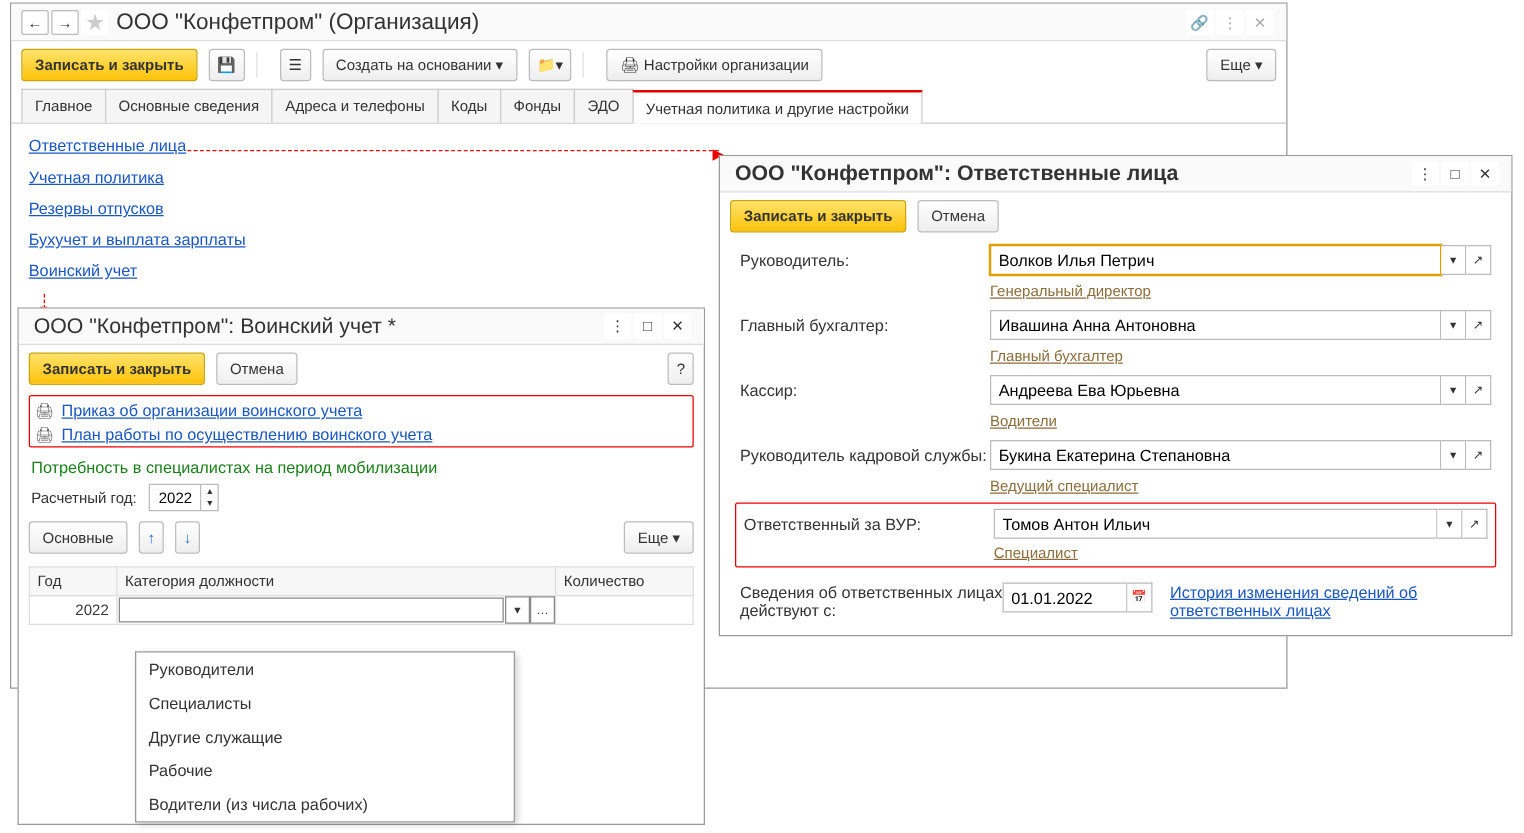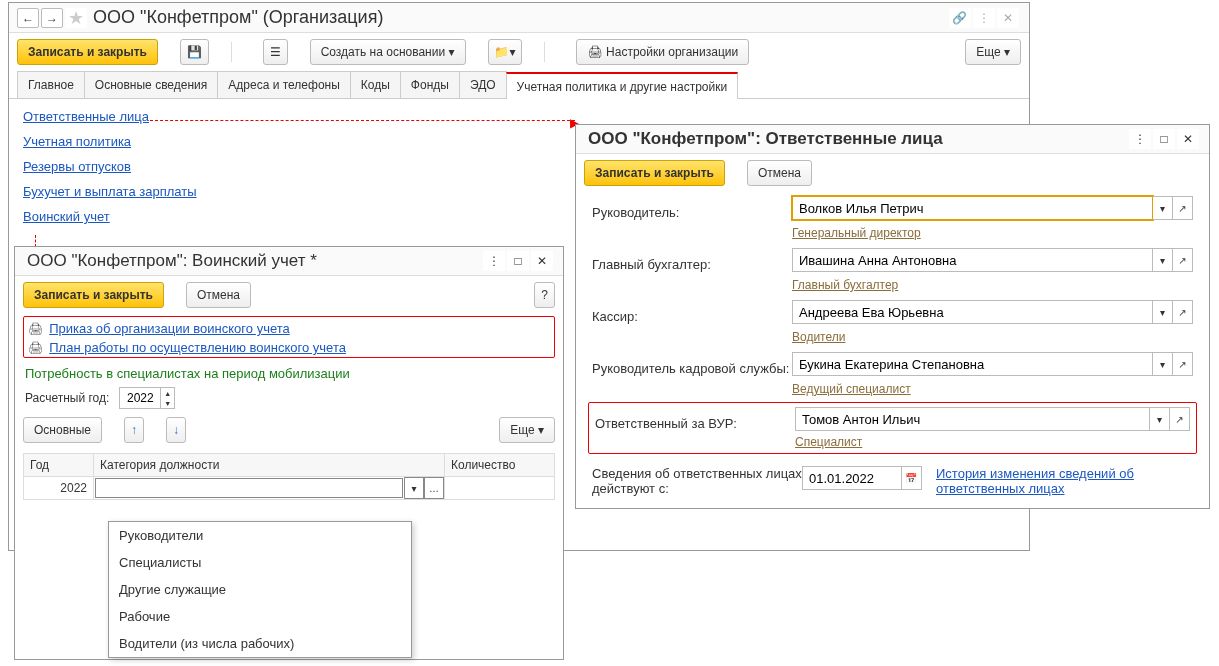--- a/index.html
+++ b/index.html
@@ -7,30 +7,30 @@
   .window { position: absolute; background: #fff; border: 1px solid #999; }
   .win-main { left: 8px; top: 2px; width: 1022px; }
   .win-sub  { left: 14px; top: 246px; width: 550px; height: 414px; }
   .win-resp { left: 575px; top: 124px; width: 635px; }
   .titlebar { display: flex; align-items: center; padding: 4px 8px; border-bottom: 1px solid #ddd; background: #fafafa; }
   .title { font-size: 16px; font-weight: normal; margin-left: 4px; }
   .title.big { font-size: 18px; }
   .spacer { flex: 1; }
   .iconbtn { width: 22px; height: 20px; display: inline-flex; align-items: center; justify-content: center; border: 1px solid #bbb; border-radius: 2px; margin-right: 2px; background: #fff; cursor: pointer; font-size: 12px; }
   .iconbtn.noborder { border: none; }
-  .toolbar { display: flex; align-items: center; gap: 22px; padding: 6px 8px; }
+  .toolbar { display: flex; align-items: center; gap: 9px; padding: 6px 8px; }
   .btn { height: 26px; display: inline-flex; align-items: center; padding: 0 10px; border: 1px solid #bbb; border-radius: 3px; background: linear-gradient(#fff,#eee); cursor: pointer; font-size: 12px; }
   .btn.primary { background: linear-gradient(#ffe36b,#ffc20a); border-color: #caa307; font-weight: bold; }
   .btn.icon { padding: 0 6px; }
   .tabs { display: flex; border-bottom: 1px solid #ccc; padding: 0 8px; }
   .tab { padding: 6px 10px 5px; border: 1px solid #ccc; border-bottom: none; margin-right: -1px; background: #f5f5f5; cursor: pointer; font-size: 12px; }
   .tab.active { background: #fff; position: relative; top: 1px; border-top: 2px solid #e30000; }
   .links { padding: 10px 14px 6px; }
   .link { color: #1b57c0; text-decoration: underline; cursor: pointer; display: inline-block; margin-bottom: 10px; font-size: 13px; }
-  .form-row { display: flex; align-items: flex-end; padding: 4px 16px; }
+  .form-row { display: flex; align-items: center; padding: 4px 16px; }
   .form-label { width: 200px; font-size: 13px; color: #333; }
   .form-input-wrap { flex: 1; display: flex; align-items: center; }
   .form-input { flex: 1; height: 24px; border: 1px solid #bbb; padding: 0 6px; font-size: 13px; background:#fff;}
   .form-input.highlight-y { border: 1px solid #e0a000; outline: 1px solid #e0a000; }
   .mini-btn { width: 20px; height: 24px; border: 1px solid #bbb; border-left: none; display: inline-flex; align-items: center; justify-content: center; background: #fff; cursor: pointer; font-size: 10px; }
   .sub-link { color: #8a6d3b; text-decoration: underline; cursor: pointer; font-size: 12px; margin-left: 216px; margin-top:2px; margin-bottom:4px; display:inline-block; }
   .green { color: #1a7f1a; font-size: 13px; }
   .table { width: calc(100% - 16px); margin: 6px 8px 0; border: 1px solid #ef4444; border-collapse: collapse; }
   .table th, .table td { border: 1px solid #ddd; padding: 4px 6px; font-weight: normal; font-size: 12px; text-align: left; }
   .table th { background: #f7f7f7; }

